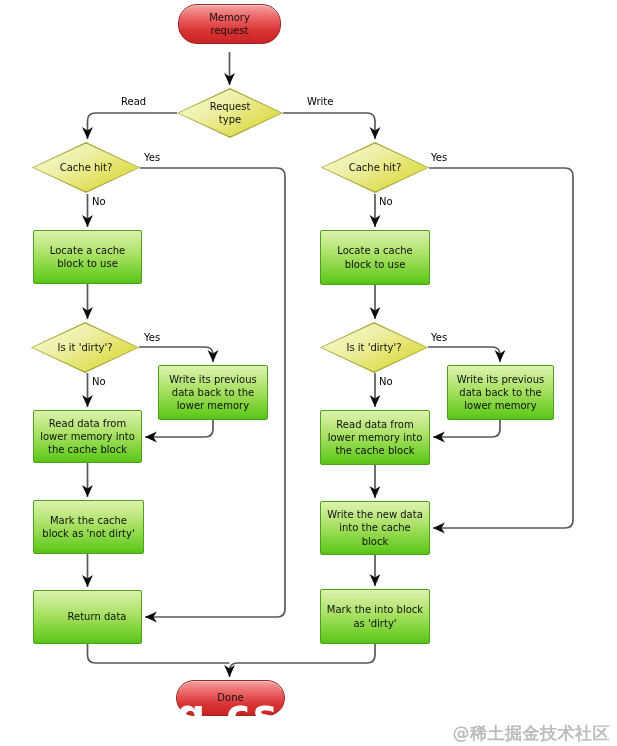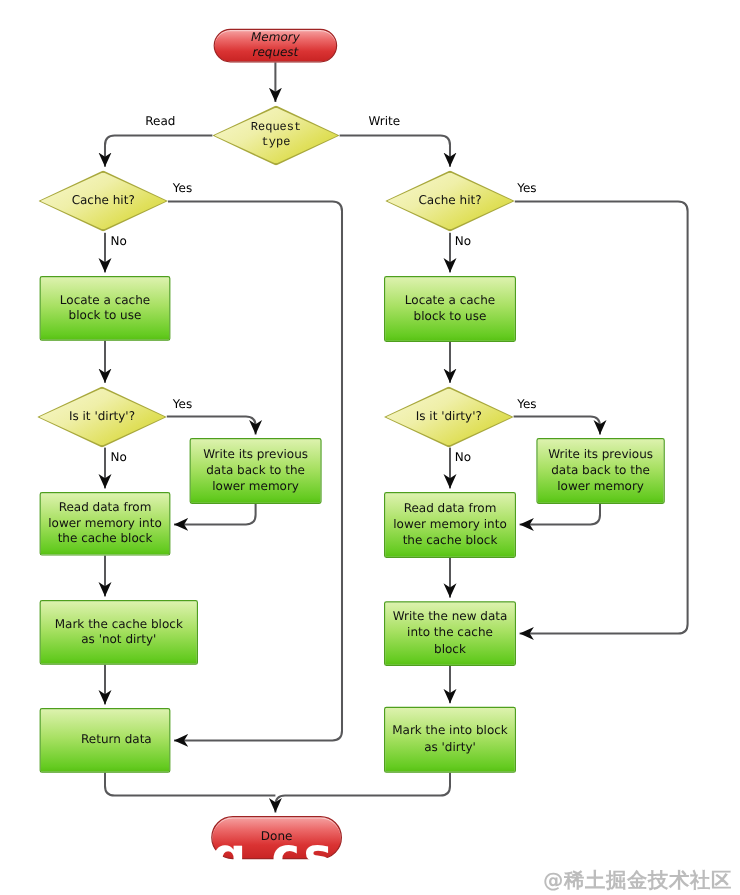--- a/index.html
+++ b/index.html
@@ -64,23 +64,23 @@
       <path marker-end="url(#arrow)" d="M429,168 L565,168 Q573,168 573,176 L573,520 Q573,528 565,528 L433,528"></path>
       <path marker-end="url(#arrow)" d="M375,285 L375,319"></path>
       <path marker-end="url(#arrow)" d="M375,373 L375,407"></path>
       <path marker-end="url(#arrow)" d="M428,347 L492,347 Q500,347 500,355 L500,362"></path>
       <path marker-end="url(#arrow)" d="M500,420 L500,429 Q500,437 492,437 L433,437"></path>
       <path marker-end="url(#arrow)" d="M375,465 L375,498"></path>
       <path marker-end="url(#arrow)" d="M375,555 L375,586"></path>
     </g>
   </svg>
 
-  <div class="node stadium" style="left:178px;top:24px;width:103px;height:28px;font-style:italic;">Memory request</div>
+  <div class="node stadium" style="left:178px;top:4px;width:103px;height:40px;">Memory request</div>
 
-  <div class="diamond" style="left:177px;top:88px;width:106px;height:50px;font-family:Liberation Mono, monospace;">
+  <div class="diamond" style="left:177px;top:88px;width:106px;height:50px;">
     <div class="d-border"></div>
     <div class="d-fill"></div>
     <div class="d-label narrow">Request type</div>
   </div>
 
   <div class="diamond" style="left:32px;top:142px;width:108px;height:51px;">
     <div class="d-border"></div>
     <div class="d-fill"></div>
     <div class="d-label">Cache hit?</div>
   </div>
@@ -90,21 +90,21 @@
   <div class="diamond" style="left:31px;top:322px;width:108px;height:51px;">
     <div class="d-border"></div>
     <div class="d-fill"></div>
     <div class="d-label">Is it 'dirty'?</div>
   </div>
 
   <div class="node process" style="left:158px;top:365px;width:110px;height:55px;">Write its previous data back to the lower memory</div>
 
   <div class="node process" style="left:33px;top:410px;width:109px;height:53px;">Read data from lower memory into the cache block</div>
 
-  <div class="node process" style="left:33px;top:500px;width:132px;height:54px;">Mark the cache block as 'not dirty'</div>
+  <div class="node process" style="left:33px;top:500px;width:111px;height:54px;">Mark the cache block as 'not dirty'</div>
 
   <div class="node process" style="left:33px;top:590px;width:109px;height:54px;padding-left:24px;">Return data</div>
 
   <div class="diamond" style="left:321px;top:142px;width:108px;height:51px;">
     <div class="d-border"></div>
     <div class="d-fill"></div>
     <div class="d-label">Cache hit?</div>
   </div>
 
   <div class="node process" style="left:320px;top:230px;width:110px;height:55px;">Locate a cache block to use</div>

